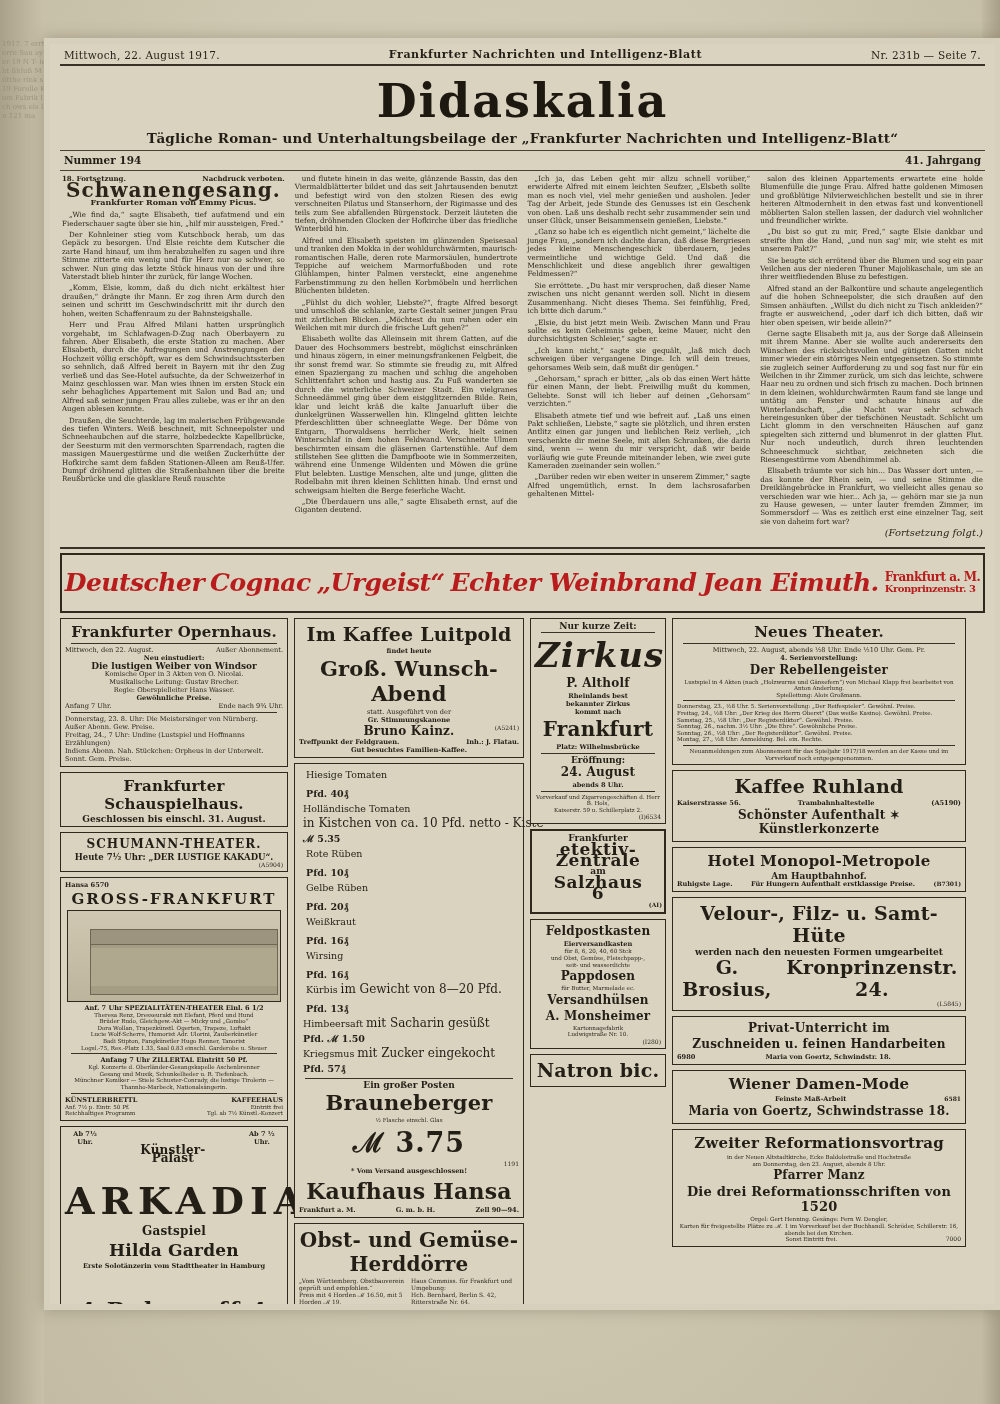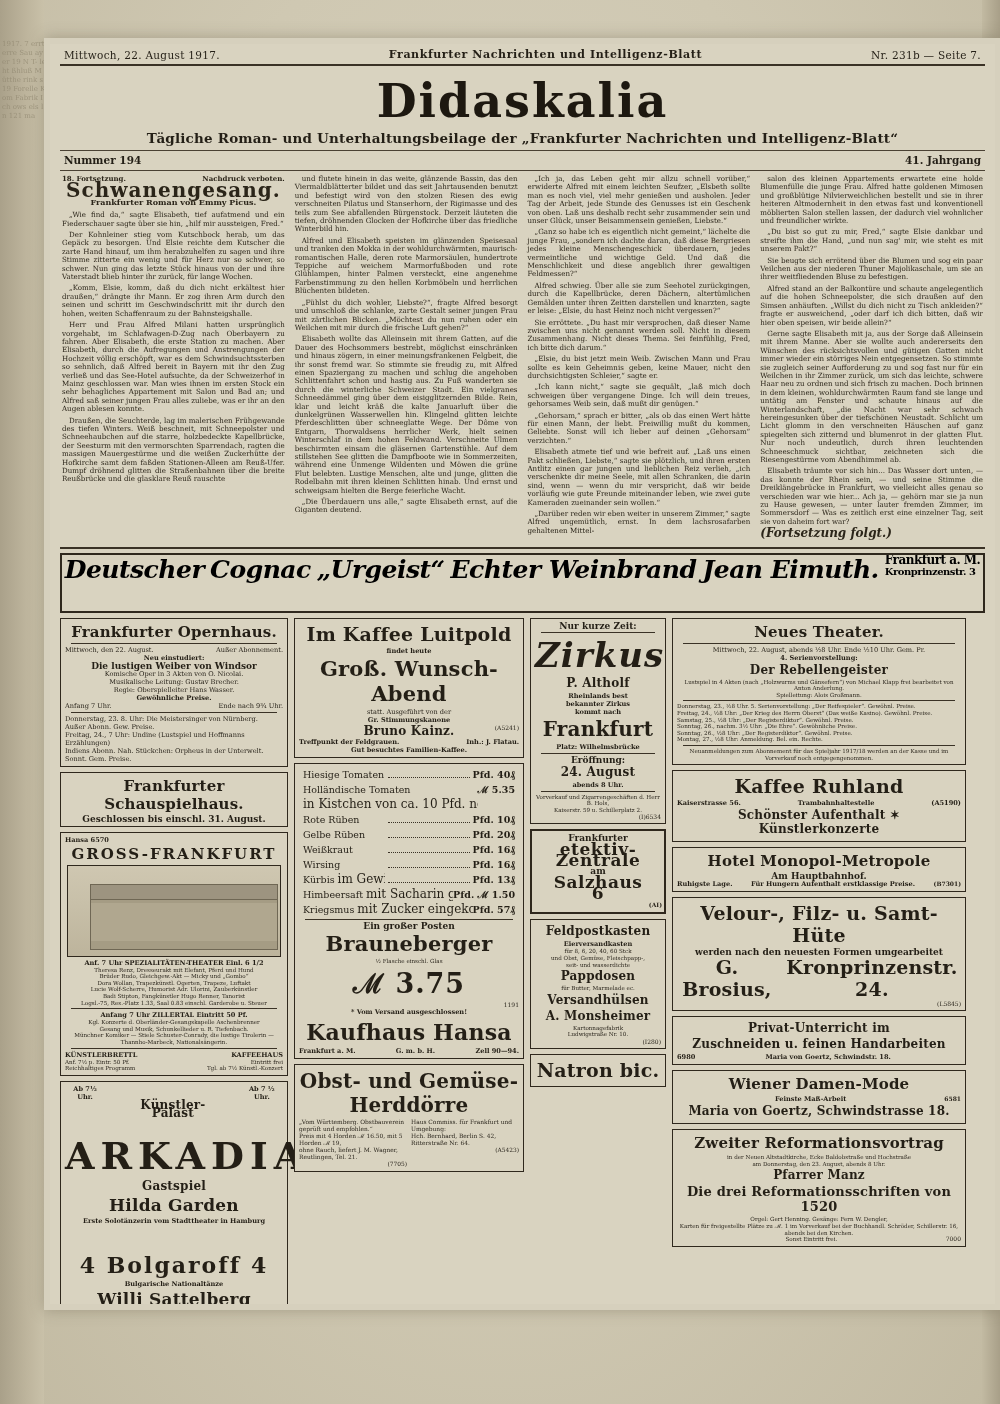--- a/index.html
+++ b/index.html
@@ -75,31 +75,31 @@
   }
   .col p{margin:0 0 3px 0;text-indent:7px;}
   .col .meta{font-size:7px;font-weight:bold;text-indent:0;margin-bottom:2px;}
   .col .storytitle{
     text-align:center;font-size:20px;font-weight:bold;letter-spacing:1px;
     margin:3px 0 3px 0;text-indent:0;
   }
   .col .storysub{
     text-align:center;font-size:8px;font-weight:bold;margin:0 0 5px 0;text-indent:0;
   }
-  .col .cont{text-align:left;font-size:12px;font-style:italic;text-indent:0;font-weight:bold;}
+  .col .cont{text-align:right;font-size:10px;font-style:italic;text-indent:0;}
   
   .adsep{height:2px;background:#3a3226;margin:6px 10px 0 10px;}
   .banner{
     margin:4px 10px 0 10px;border:2px solid #2f281d;height:56px;
     background:#d9d3c0;position:relative;overflow:hidden;
   }
   .banner .bantext{
     position:absolute;left:0;top:0;width:100%;height:100%;
-    display:flex;align-items:flex-start;justify-content:center;gap:6px;
-    font-size:25px;font-weight:bold;font-style:italic;color:#000000;
+    display:flex;align-items:center;justify-content:center;gap:6px;
+    font-size:25px;font-weight:bold;font-style:italic;color:#b91c1c;
     letter-spacing:-.5px;white-space:nowrap;
   }
   .banner .small1{font-size:12px;font-style:normal;font-weight:bold;}
   .adgrid{
     display:flex;gap:6px;margin:5px 10px 0 10px;
   }
   .adcol{display:flex;flex-direction:column;gap:5px;}
   .c1{width:228px;}
   .c2{width:230px;}
   .c3{width:136px;}
@@ -111,21 +111,21 @@
   .hd{font-size:15px;font-weight:bold;letter-spacing:.2px;margin:1px 0 2px;}
   .hd.sm{font-size:12px;}
   .hd.lg{font-size:19px;}
   .ln{font-size:6.6px;line-height:8px;}
   .ln.b{font-weight:bold;}
   .ln.l{text-align:left;}
   .hr{height:1px;background:#3a3226;margin:2px 6px;}
   
   .pricerow{
     display:flex;justify-content:space-between;align-items:baseline;
-    font-size:9.5px;line-height:15px;padding:0 4px;text-align:left;
+    font-size:9.5px;line-height:15px;padding:0 4px;text-align:left;flex-direction:column;
   }
   .pricerow .nm{flex:1;white-space:nowrap;overflow:hidden;}
   .pricerow .dots{flex:1;border-bottom:1px dotted #3a3226;margin:0 3px 3px 3px;}
   .pricerow .pr{font-weight:bold;white-space:nowrap;}
   .pricerow .sub{font-size:12px;font-weight:normal;}
   .bigprice{font-size:27px;font-weight:bold;letter-spacing:1px;}
   .zirkus{font-size:34px;font-weight:bold;letter-spacing:1px;font-style:italic;}
   .arkadia{font-size:38px;font-weight:bold;letter-spacing:6px;}
   .engrav{
     height:90px;border:1px solid #2f281d;margin:2px 2px;
@@ -201,21 +201,20 @@
           <p>und flutete hinein in das weite, glänzende Bassin, das den Viermaldblätterter bildet und das seit Jahrtausenden benutzt und befestigt wird von den stolzen Riesen des ewig verschneiten Pilatus und Stanserhorn, der Rigimasse und des teils zum See abfallenden Bürgenstock. Derzeit läuteten die tiefen, dröhnenden Glocken der Hofkirche über das friedliche Winterbild hin.</p>
           <p>Alfred und Elisabeth speisten im glänzenden Speisesaal und tranken den Mokka in der wohldurchwärmten, maurisch-romantischen Halle, deren rote Marmorsäulen, hundertrote Teppiche auf weichem Marmorfußboden und rote Glühlampen, hinter Palmen versteckt, eine angenehme Farbenstimmung zu den hellen Korbmöbeln und herrlichen Blüchenten bildeten.</p>
           <p>„Fühlst du dich wohler, Liebste?“, fragte Alfred besorgt und umschloß die schlanke, zarte Gestalt seiner jungen Frau mit zärtlichen Blicken. „Möchtest du nun ruhen oder ein Weilchen mit mir durch die frische Luft gehen?“</p>
           <p>Elisabeth wollte das Alleinsein mit ihrem Gatten, auf die Dauer des Hochsommers bestrebt, möglichst einschränken und hinaus zögern, in einer meinungsfrankenen Felgbeit, die ihr sonst fremd war. So stimmte sie freudig zu, mit Alfred einen Spaziergang zu machen und schlug die angehoben Schlittenfahrt schon und hastig aus. Zu Fuß wanderten sie durch die winterliche Schweizer Stadt. Ein vielgranes Schneedämmel ging über dem eisigglitzernden Bilde. Rein, klar und leicht kräß die kalte Januarluft über die dunkelgrünen Wasserwellen hin. Klingelnd glitten leichte Pferdeschlitten über schneeglatte Wege. Der Dôme von Entgarn, Thorwaldsens herrlicher Werk, hielt seinen Winterschlaf in dem hohen Feldwand. Verschneite Ulmen beschirmten einsam die gläsernen Gartenstühle. Auf dem stillstehen See glitten die Dampfboote wie in Sommerzeiten, während eine Unmenge Wildenten und Möwen die grüne Flut belebten. Lustige Menschen, alte und junge, glitten die Rodelbahn mit ihren kleinen Schlitten hinab. Und ernst und schweigsam hielten die Berge feierliche Wacht.</p>
           <p>„Die Überdauern uns alle,“ sagte Elisabeth ernst, auf die Giganten deutend.</p>
         </div>
 
         <div class="col">
           <p>„Ich ja, das Leben geht mir allzu schnell vorüber,“ erwiderte Alfred mit einem leichten Seufzer, „Elsbeth sollte man es noch viel, viel mehr genießen und ausholen. Jeder Tag der Arbeit, jede Stunde des Genusses ist ein Geschenk von oben. Laß uns deshalb recht sehr zusammender sein und unser Glück, unser Beisammensein genießen, Liebste.“</p>
           <p>„Ganz so habe ich es eigentlich nicht gemeint,“ lächelte die junge Frau, „sondern ich dachte daran, daß diese Bergriesen jedes kleine Menschengeschick überdauern, jedes vermeintliche und wichtige Geld. Und daß die Menschlichkeit und diese angeblich ihrer gewaltigen Feldmessen?“</p>
-          <p>Alfred schwieg. Über alle sie zum Seehotel zurückgingen, durch die Kapellbrücke, deren Dächern, altertümlichen Gemälden unter ihren Zeitten darstellen und knarzten, sagte er leise: „Elsie, du hast Heinz noch nicht vergessen?“</p>
           <p>Sie erröttete. „Du hast mir versprochen, daß dieser Name zwischen uns nicht genannt werden soll. Nicht in diesem Zusammenhang. Nicht dieses Thema. Sei feinfühlig, Fred, ich bitte dich darum.“</p>
           <p>„Elsie, du bist jetzt mein Weib. Zwischen Mann und Frau sollte es kein Geheimnis geben, keine Mauer, nicht den durchsichtigsten Schleier,“ sagte er.</p>
           <p>„Ich kann nicht,“ sagte sie gequält, „laß mich doch schweigen über vergangene Dinge. Ich will dein treues, gehorsames Weib sein, daß mußt dir genügen.“</p>
           <p>„Gehorsam,“ sprach er bitter, „als ob das einen Wert hätte für einen Mann, der liebt. Freiwillig mußt du kommen, Geliebte. Sonst will ich lieber auf deinen „Gehorsam“ verzichten.“</p>
           <p>Elisabeth atmete tief und wie befreit auf. „Laß uns einen Pakt schließen, Liebste,“ sagte sie plötzlich, und ihren ersten Antlitz einen gar jungen und lieblichen Reiz verlieh, „ich verschenkte dir meine Seele, mit allen Schranken, die darin sind, wenn — wenn du mir verspricht, daß wir beide vorläufig wie gute Freunde miteinander leben, wie zwei gute Kameraden zueinander sein wollen.“</p>
           <p>„Darüber reden wir eben weiter in unserem Zimmer,“ sagte Alfred ungemütlich, ernst. In dem lachsrosafarben gehaltenen Mittel-</p>
         </div>
 
         <div class="col">
           <p>salon des kleinen Appartements erwartete eine holde Blumenfülle die junge Frau. Alfred hatte goldenen Mimosen und großblütige Nilvierweichlichen bestellt und sie in ihrer heiteren Altmodernheit in den etwas fast und konventionell möblierten Salon stellen lassen, der dadurch viel wohnlicher und freundlicher wirkte.</p>
@@ -271,20 +270,25 @@
             <div class="ln l">Freitag, 24., 7 Uhr: Undine (Lustspiel und Hoffmanns Erzählungen)</div>
             <div class="ln l">Indiens Abonn. Nah. Stückchen: Orpheus in der Unterwelt.</div>
             <div class="ln l">Sonnt. Gem. Preise.</div>
           </div>
 
           <div class="box">
             <div class="hd">Frankfurter Schauspielhaus.</div>
             <div class="ln b" style="font-size:9px;">Geschlossen bis einschl. 31. August.</div>
           </div>
 
+          <div class="box">
+            <div class="hd sm" style="letter-spacing:1px;">SCHUMANN-THEATER.</div>
+            <div class="ln b" style="font-size:8.5px;">Heute 7½ Uhr: „DER LUSTIGE KAKADU“.</div>
+            <div class="code">(A5904)</div>
+          </div>
 
           <div class="box">
             <div class="ln b l">Hansa 6570</div>
             <div class="hd" style="letter-spacing:2px;">GROSS-FRANKFURT</div>
             <div class="engrav">
               <div class="bldg"></div>
                 <div class="roof"></div>
             </div>
             <div class="ln b">Anf. 7 Uhr  SPEZIALITÄTEN-THEATER  Einl. 6 1/2</div>
             <div class="tiny">Theresa Renz, Dresseurakt mit Elefant, Pferd und Hund</div>

